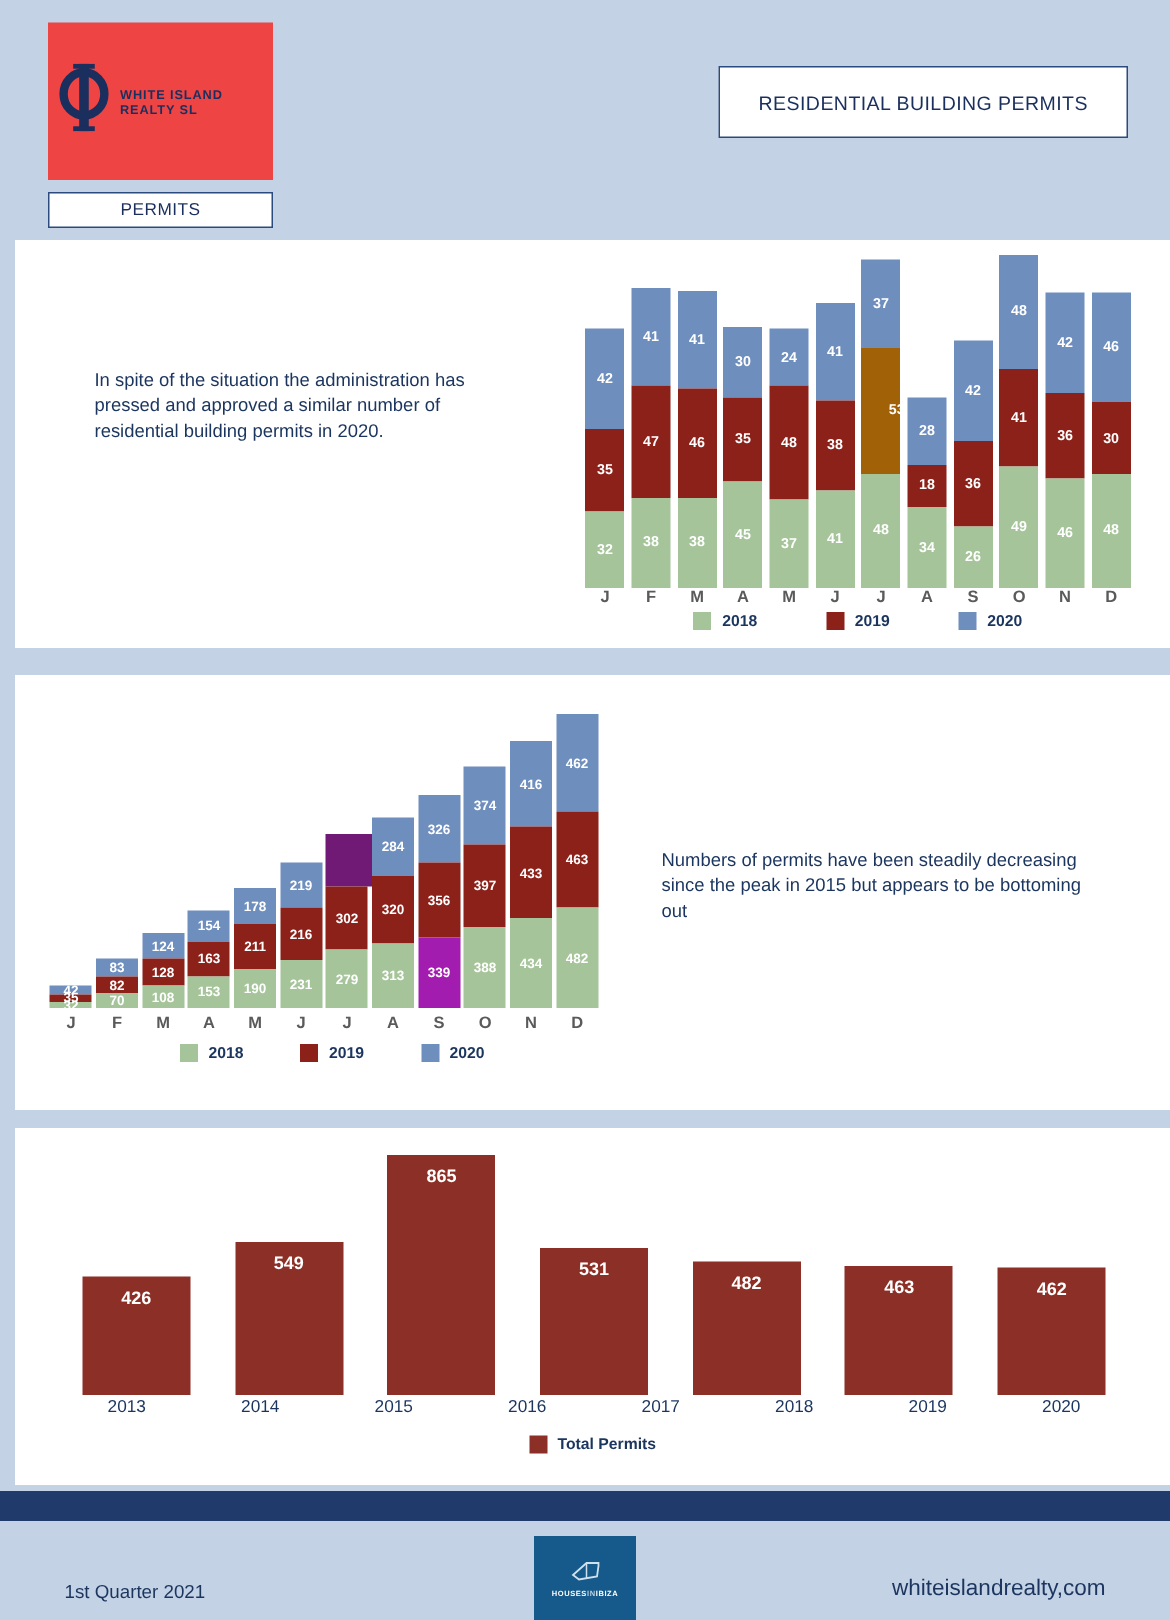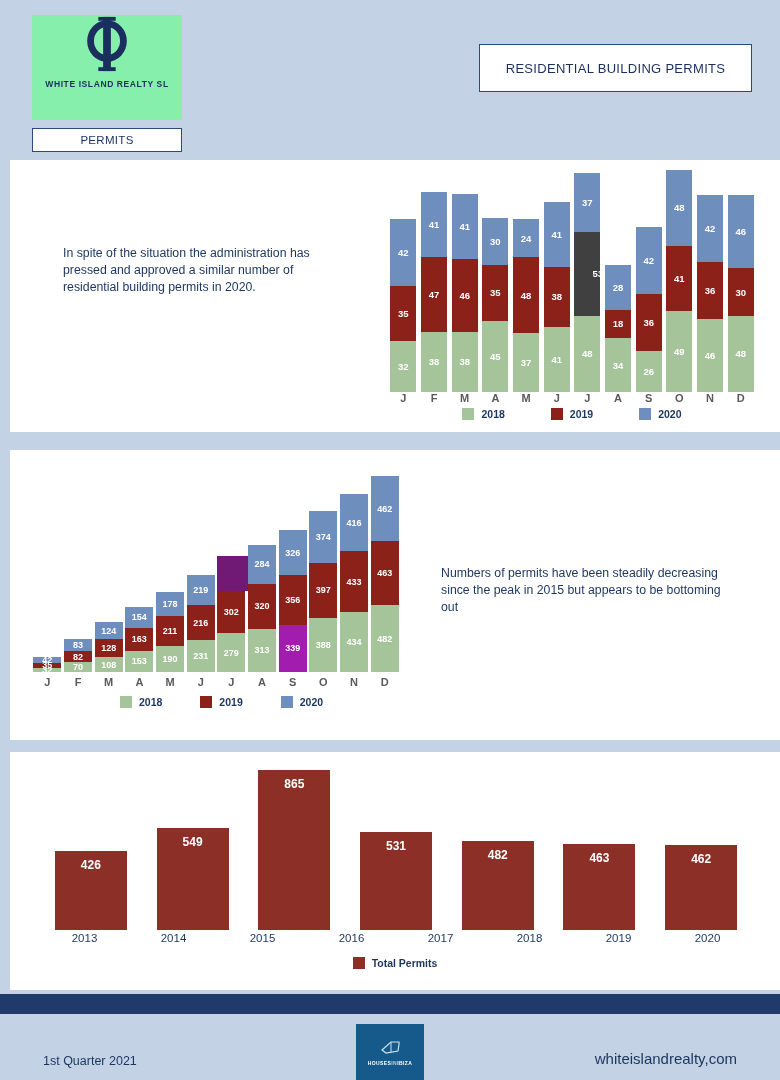--- a/index.html
+++ b/index.html
@@ -7,22 +7,22 @@
   body {
     background:#c3d2e4;
     font-family:"Liberation Sans", sans-serif;
     position:relative;
     overflow:hidden;
   }
   
   .header { position:relative; height:160px; }
   .logo-card {
     position:absolute; left:32px; top:15px; width:150px; height:105px;
-    background:#86efac; display:flex; flex-direction:column;
-    align-items:center; justify-content:flex-start;
+    background:#ef4444; display:flex; flex-direction:row;
+    align-items:center; justify-content:space-between;
   }
   .logo-mark { width:58px; height:58px; margin-bottom:6px; }
   .logo-name {
     font-size:8.5px; font-weight:700; letter-spacing:0.6px;
     color:#1b2f5e;
   }
   .permits-tab {
     position:absolute; left:32px; top:128px; width:150px; height:24px;
     background:#ffffff; border:1.5px solid #2b4a7d;
     display:flex; align-items:center; justify-content:center;
@@ -163,21 +163,21 @@
       <div class="m-col">
         <div class="m-bar">
           <div class="seg" style="background: rgb(110, 142, 190); height: 65.0143px;">41</div>
           <div class="seg" style="background: rgb(140, 33, 26); height: 60.2571px;">38</div>
           <div class="seg" style="background: rgb(166, 196, 154); height: 65.0143px;">41</div>
         </div>
       </div>
       <div class="m-col">
         <div class="m-bar">
           <div class="seg" style="background: rgb(110, 142, 190); height: 58.6714px;">37</div>
-          <div class="seg" style="background: #404040; height: 84.0429px; padding-left: 21px;">53</div>
+          <div class="seg" style="background: #a16207; height: 84.0429px; padding-left: 21px;">53</div>
           <div class="seg" style="background: rgb(166, 196, 154); height: 76.1143px;">48</div>
         </div>
       </div>
       <div class="m-col">
         <div class="m-bar">
           <div class="seg" style="background: rgb(110, 142, 190); height: 44.4px;">28</div>
           <div class="seg" style="background: rgb(140, 33, 26); height: 28.5429px;">18</div>
           <div class="seg" style="background: rgb(166, 196, 154); height: 53.9143px;">34</div>
         </div>
       </div>

